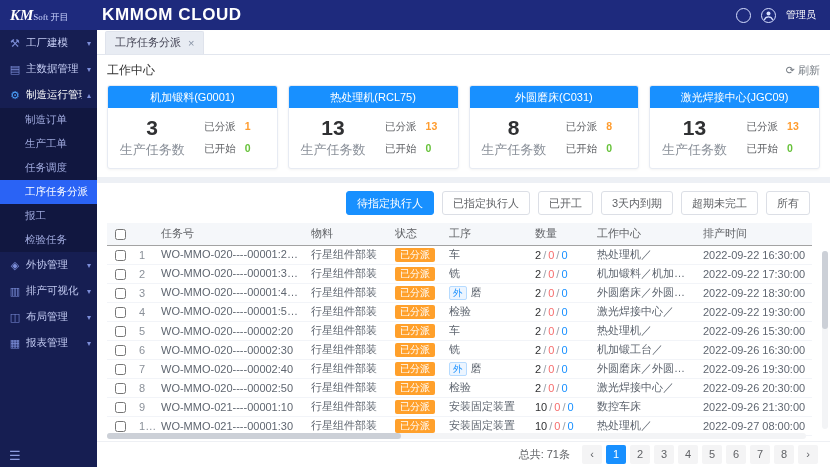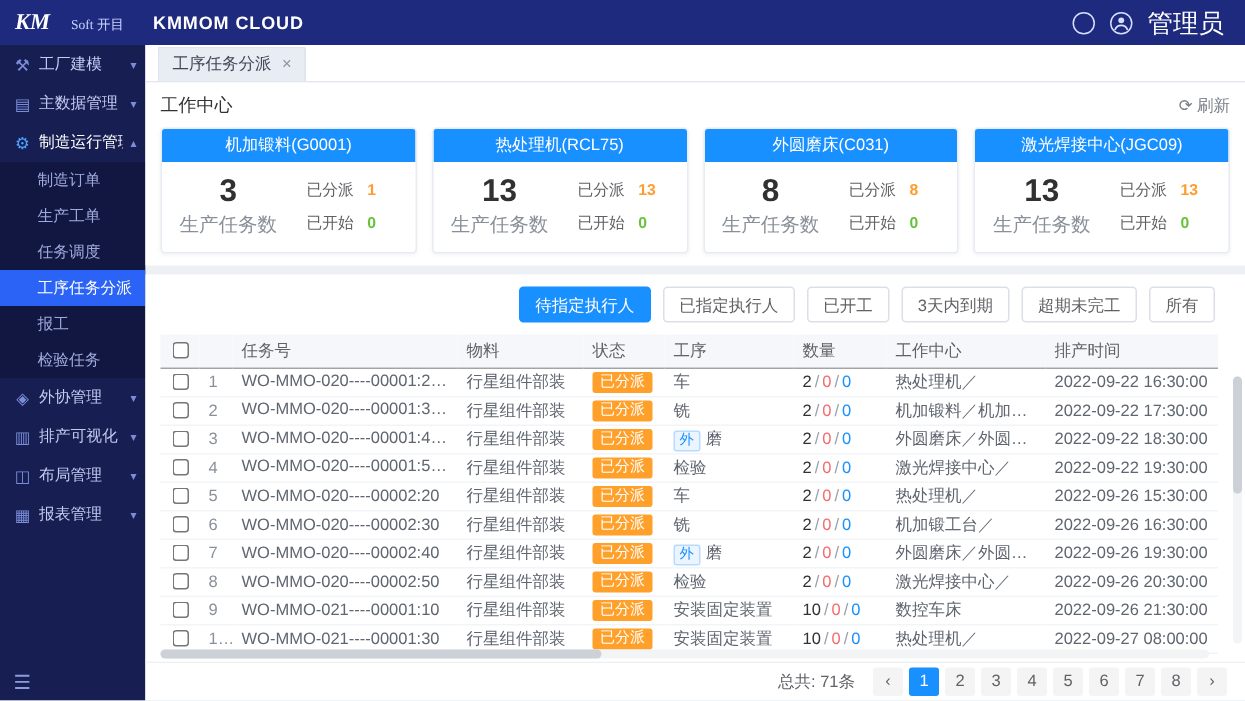--- a/index.html
+++ b/index.html
@@ -5,26 +5,26 @@
   * { margin:0; padding:0; box-sizing:border-box; }
   html,body { width:830px; height:467px; overflow:hidden; background:#edf0f5;
     font-family:"Liberation Sans","DejaVu Sans",sans-serif; }
   .app { position:relative; width:830px; height:467px; overflow:hidden; }
 
   
   .topbar { position:absolute; top:0; left:0; width:100%; height:30px; background:#1e2a7d;
     display:flex; align-items:center; color:#fff; z-index:9; }
   .logo { display:flex; align-items:baseline; padding-left:10px; width:96px; flex:none;font-family:Liberation Serif, serif; }
   .logo-km { font-style:italic; font-weight:bold; font-size:15px; color:#fff; }
-  .logo-rest { font-size:9px; color:#ccd5ff; margin-left:14px; white-space:nowrap; }
-  .brand { font-weight:bold; font-size:12px; letter-spacing:.6px; margin-left:6px; }
+  .logo-rest { font-size:9px; color:#ccd5ff; margin-left:0; white-space:nowrap; }
+  .brand { font-weight:bold; font-size:17px; letter-spacing:.6px; margin-left:6px; }
   .top-right { margin-left:auto; display:flex; align-items:center; gap:10px; padding-right:14px; }
   .ring { width:15px; height:15px; border:1px solid #d7dfff; border-radius:50%; display:flex;
     align-items:center; justify-content:center; font-size:9px; color:#d7dfff; cursor:pointer; }
-  .username { font-size:17px; }
+  .username { font-size:10px; }
 
   
   .sidebar { position:absolute; top:30px; left:0; width:97px; bottom:0; background:#161e52;
     color:#c3cbf2; font-size:11px; overflow:hidden; }
   .side-item { display:flex; align-items:center; height:26px; padding:0 6px 0 9px; gap:5px;
     cursor:pointer; white-space:nowrap; color:#c3cbf2; }
   .side-icon { font-size:11px; color:#7c8ed9; width:12px; text-align:center; flex:none; }
   .side-label { overflow:hidden; font-size:10.5px; }
   .side-chev { margin-left:auto; font-size:8px; color:#7c8ed9; flex:none; }
   .side-item.open { color:#fff; }

